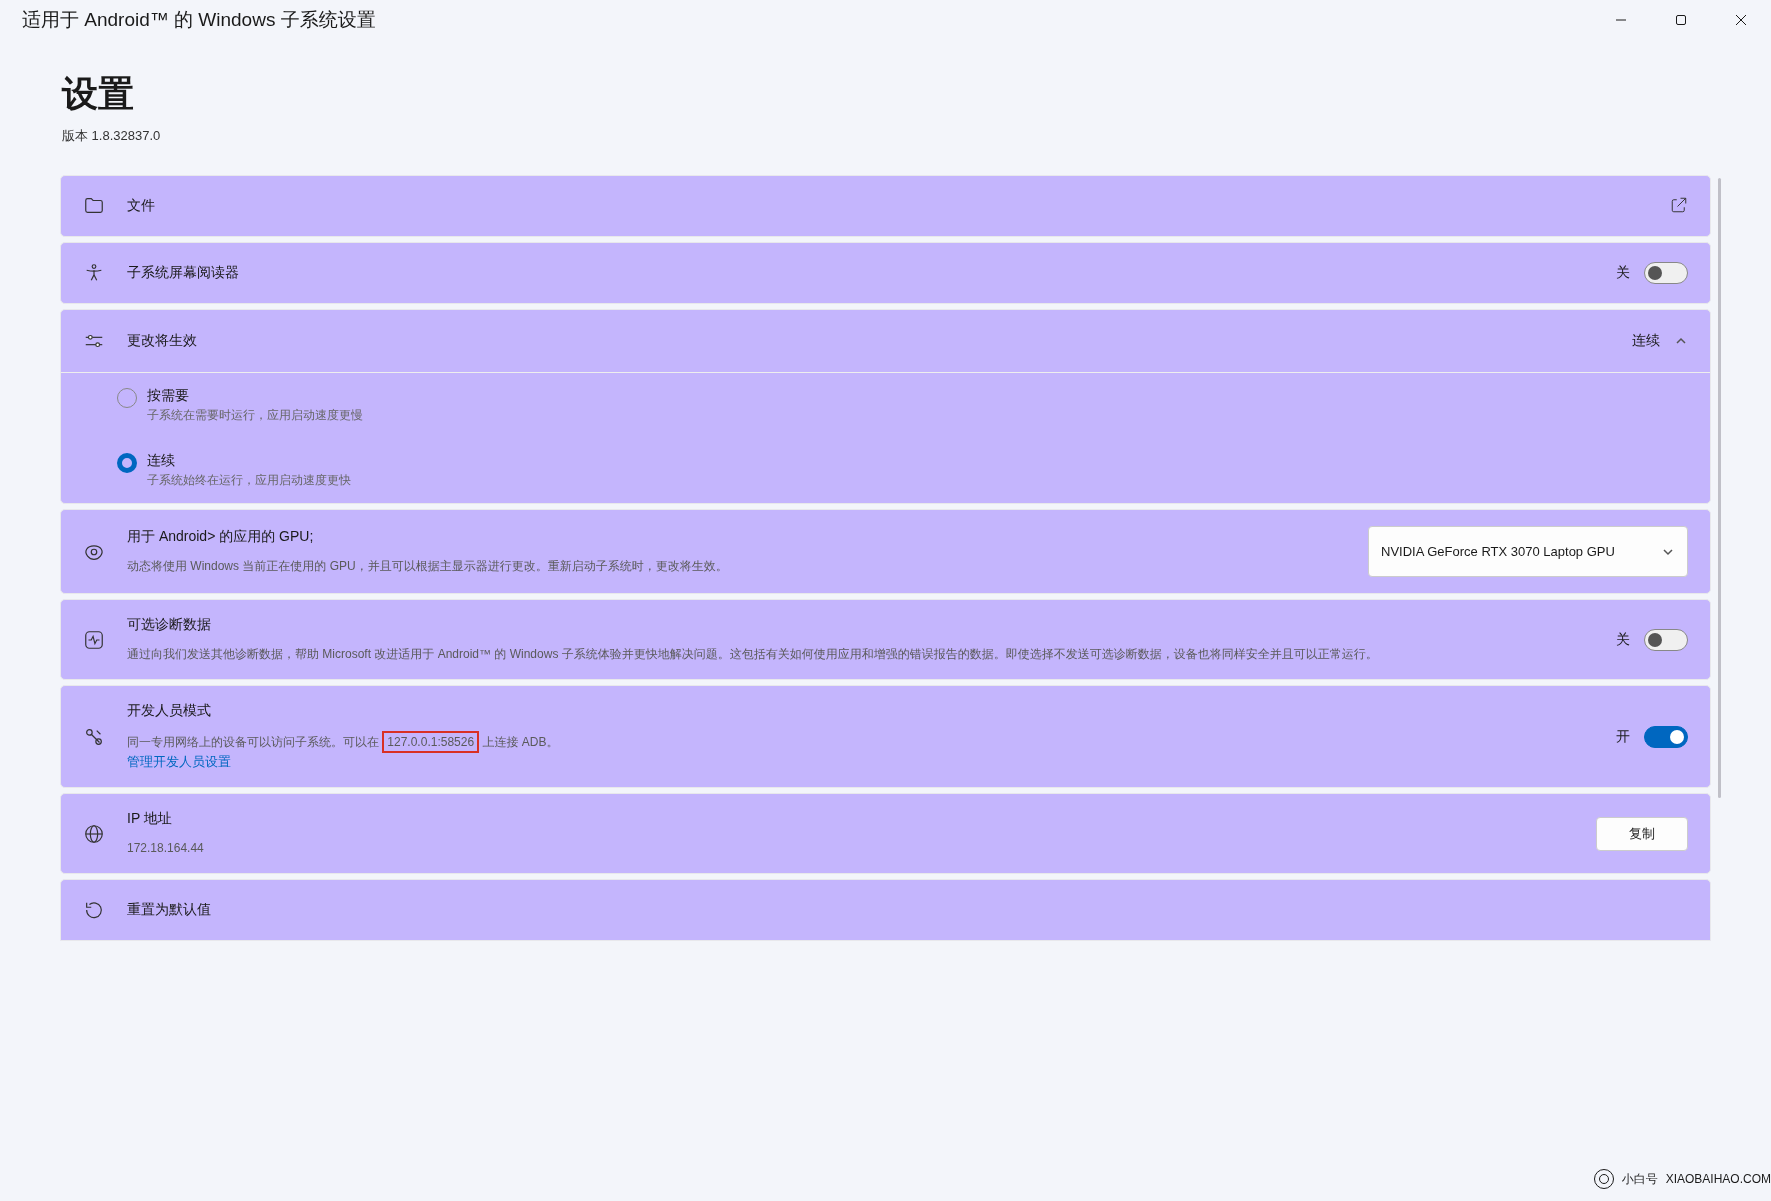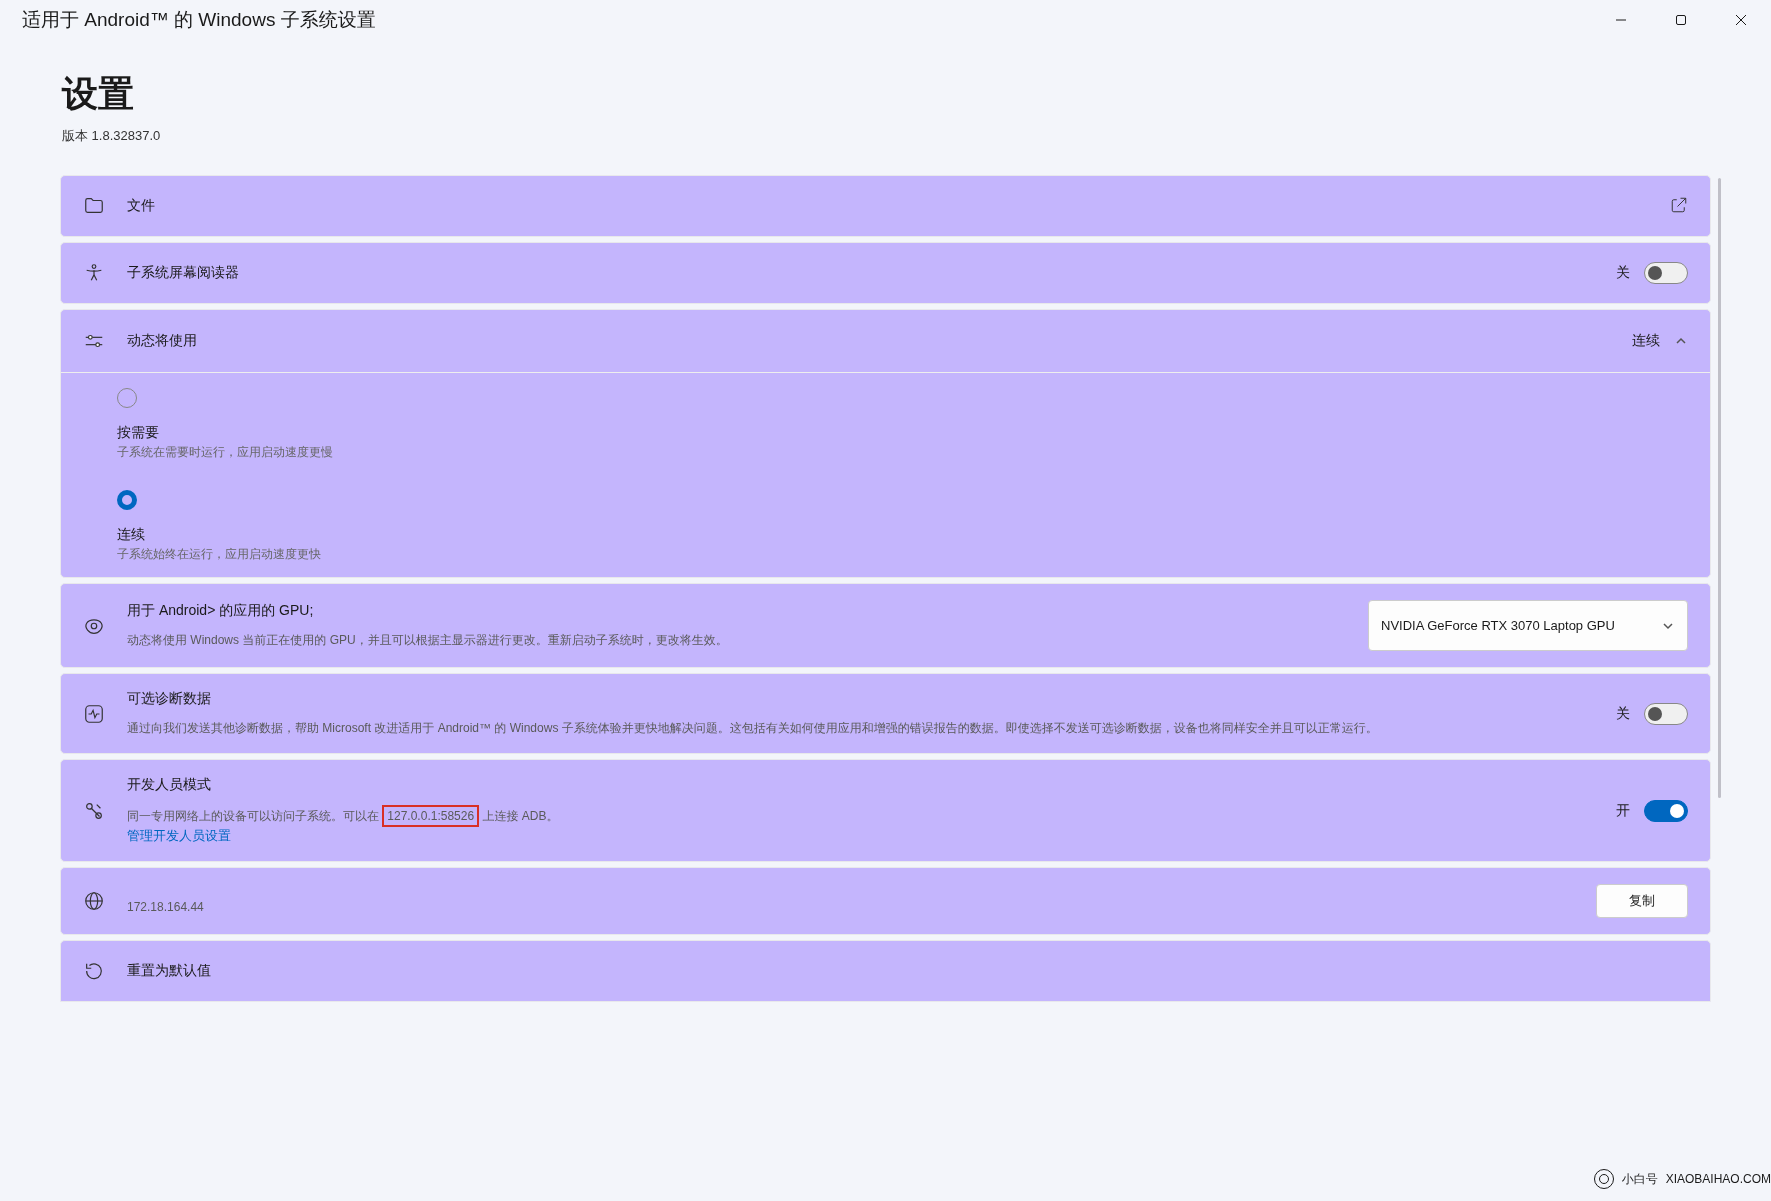--- a/index.html
+++ b/index.html
@@ -81,21 +81,21 @@
   border-radius: 50%; background: #555; top: 3px; left: 3px;
 }
 .toggle.on { background: #0067c0; border-color: #0067c0; }
 .toggle.on::after { background: #fff; left: auto; right: 3px; }
 .chevron { width: 14px; height: 14px; }
 .chevron svg { width: 14px; height: 14px; stroke: #555; stroke-width: 1.5; fill: none; }
 .external-icon svg { width: 18px; height: 18px; stroke: #333; stroke-width: 1.3; fill: none; }
 .radio-group { border-top: 1px solid #eee; }
 .radio-item {
   display: flex; align-items: flex-start;
-  padding: 14px 22px 14px 56px; gap: 16px; flex-direction: column;
+  padding: 14px 22px 14px 56px; gap: 10px;
 }
 .radio {
   width: 20px; height: 20px; border-radius: 50%;
   border: 1px solid #888; flex-shrink: 0; margin-top: 1px;
   position: relative;
 }
 .radio.checked { border: 5px solid #0067c0; }
 .radio-body .rt { font-size: 14px; }
 .radio-body .rd { font-size: 12px; color: #666; margin-top: 2px; }
 .select-box {
@@ -204,21 +204,21 @@
     <div class="card-row">
       <span class="icon">
         <svg viewBox="0 0 24 24">
             <line x1="3" y1="8" x2="21" y2="8"></line>
             <circle cx="8" cy="8" r="2" fill="#fdfdfe"></circle>
             <line x1="3" y1="16" x2="21" y2="16"></line>
             <circle cx="16" cy="16" r="2" fill="#fdfdfe"></circle>
           </svg>
       </span>
       <div class="card-body">
-          <div class="card-title">动态将使用</div>
+          <div class="card-title">更改将生效</div>
         </div>
       <div class="card-right">
         <span class="toggle-label">连续</span>
         <span class="chevron"><svg viewBox="0 0 14 14">
               <polyline points="3 9 7 5 11 9"></polyline>
             </svg></span>
       </div>
     </div>
     <div class="radio-group">
       <div class="radio-item">
@@ -302,20 +302,21 @@
 
   <div class="card">
     <span class="icon">
       <svg viewBox="0 0 24 24">
           <circle cx="12" cy="12" r="9"></circle>
           <ellipse cx="12" cy="12" rx="4" ry="9"></ellipse>
           <line x1="3" y1="12" x2="21" y2="12"></line>
         </svg>
     </span>
     <div class="card-body">
+      <div class="card-title">IP 地址</div>
       <div class="card-desc">172.18.164.44</div>
     </div>
     <div class="card-right">
       <div class="btn">复制</div>
     </div>
   </div>
 
   <div class="card" style="border-radius:5px 5px 0 0;margin-bottom:0;">
     <span class="icon">
       <svg viewBox="0 0 24 24">

